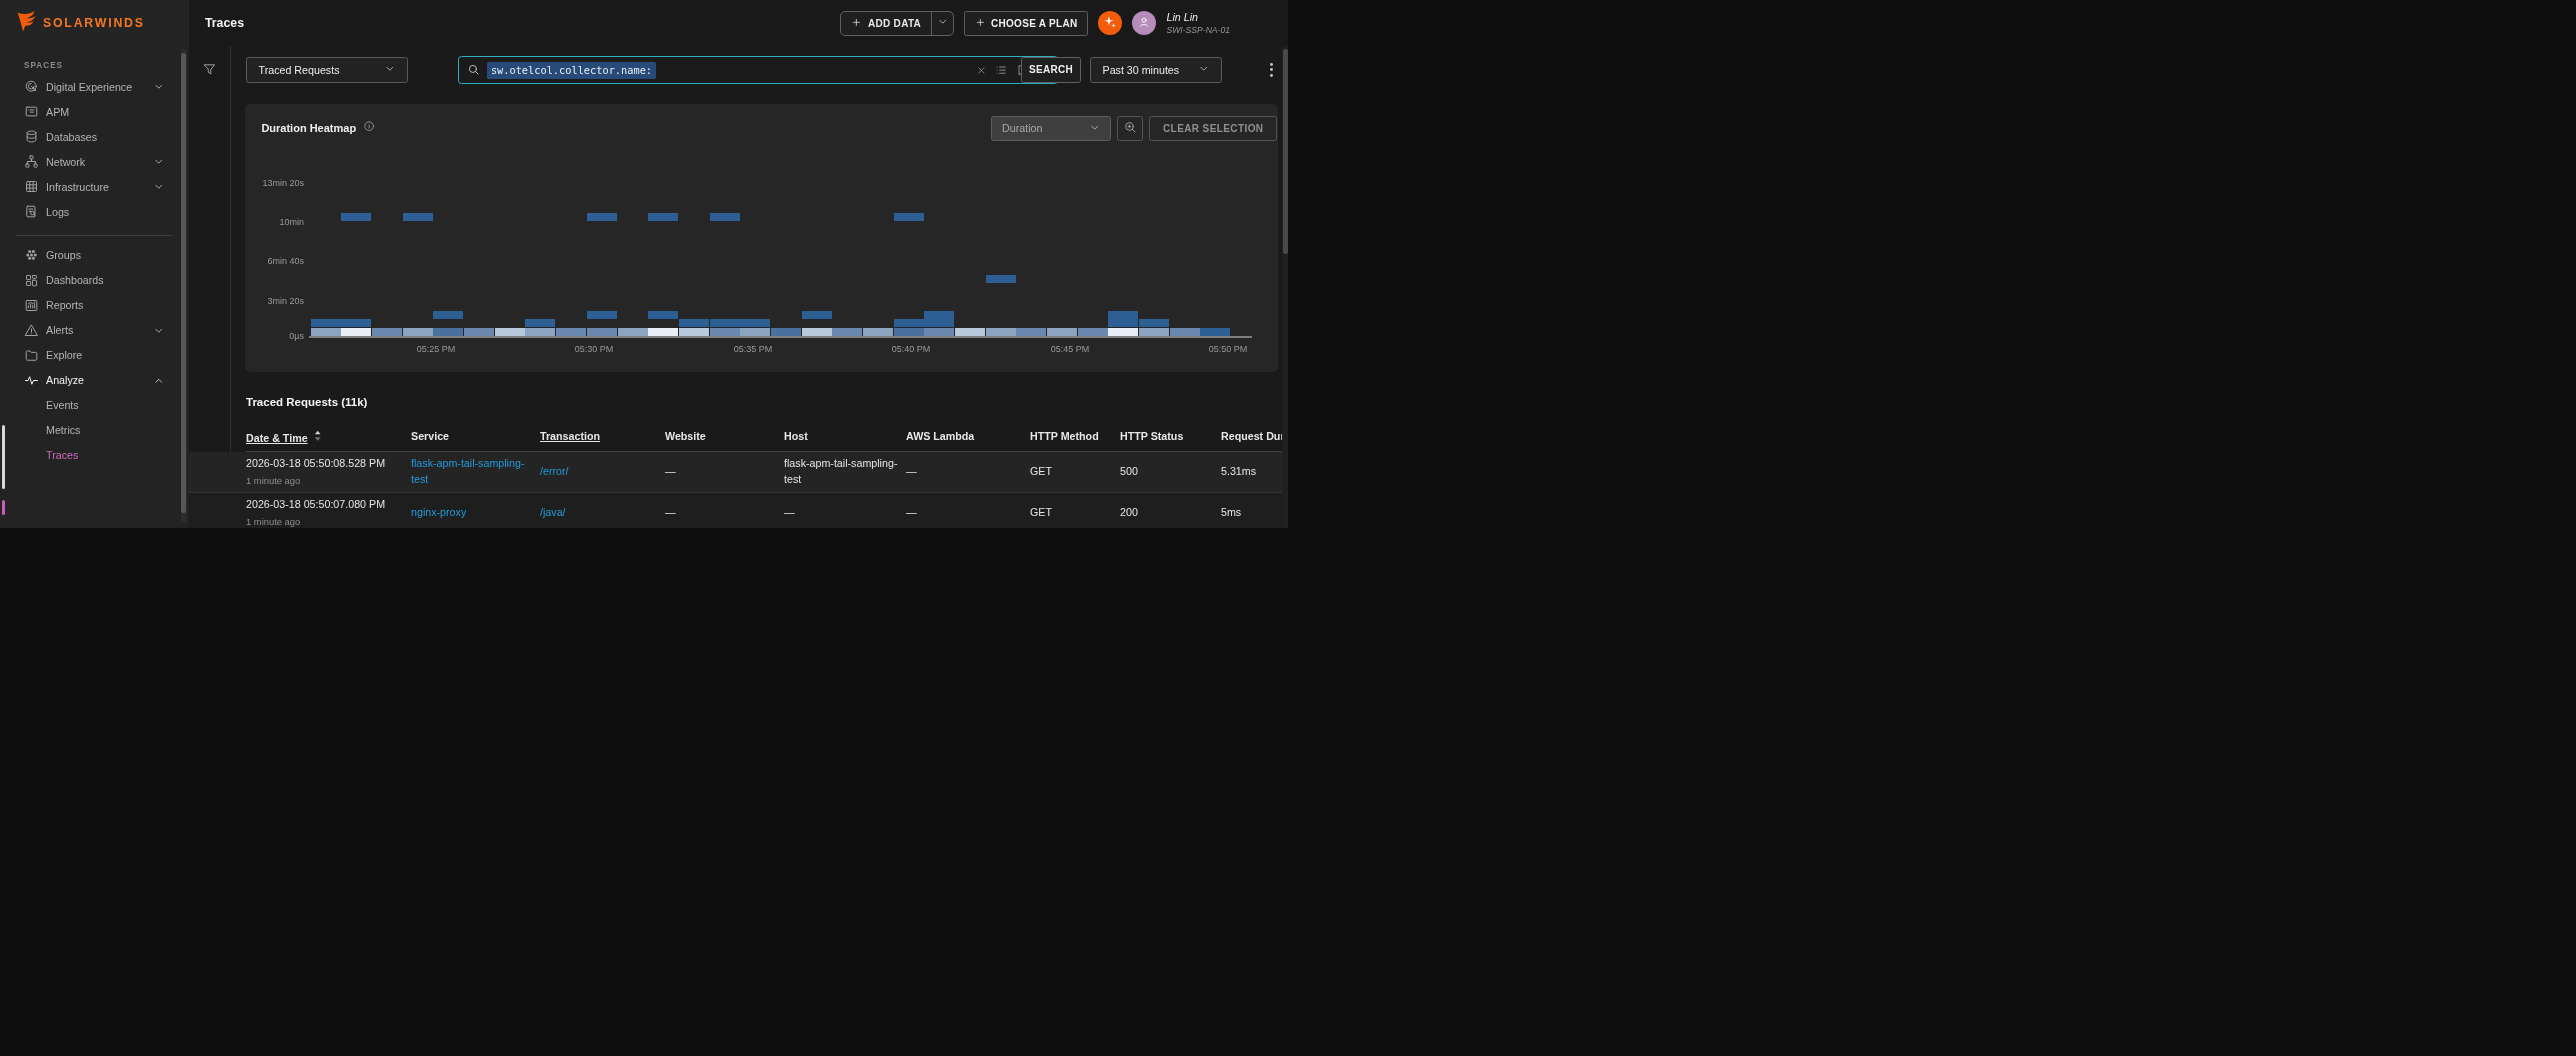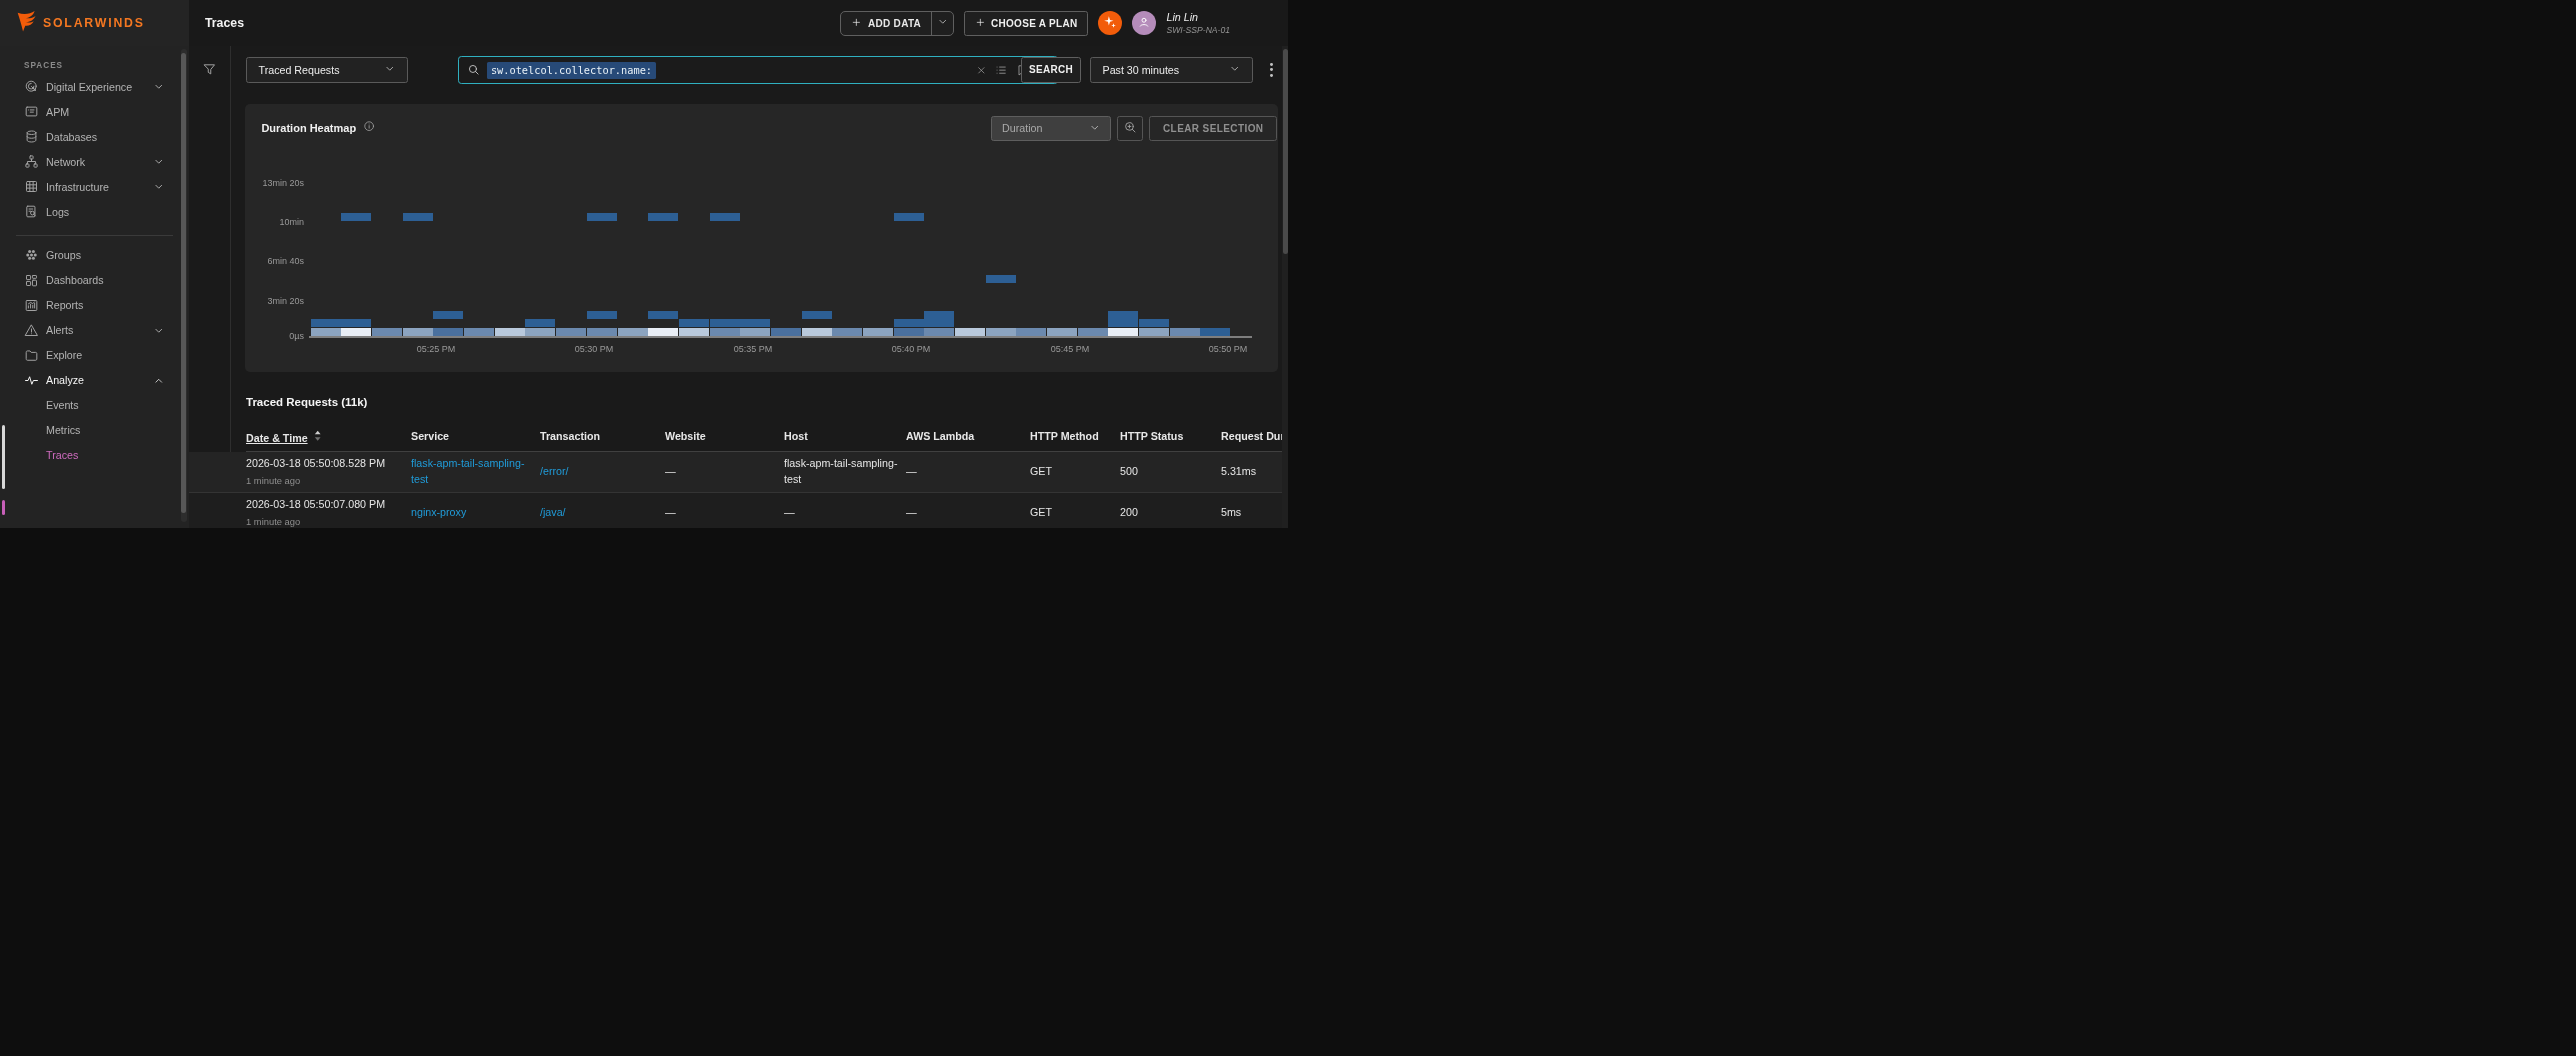--- a/index.html
+++ b/index.html
@@ -44,21 +44,21 @@
   .active-bar-light { position:absolute; left:1.6px; top:379px; width:3.3px; height:64px; background:#d8d8d8; border-radius:1.6px; }
   .active-bar-pink { position:absolute; left:1.6px; top:454px; width:3.3px; height:15px; background:#c75fb8; border-radius:1.6px; }
   svg.icn { stroke:#a2a2a2; fill:none; stroke-width:1.6; stroke-linecap:round; stroke-linejoin:round; }
   
   .rail-divider { position:absolute; left:230px; top:46px; width:0.8px; height:482px; background:#2e2e2e; }
   .funnel-wrap { position:absolute; left:202px; top:62px; width:15px; height:16.4px; }
   .toolbar { position:absolute; left:0; top:46px; width:1288px; height:38px; z-index:30; }
   .select-box { position:absolute; height:26px; top:10.7px; border:0.8px solid #5a5a5a; border-radius:2.5px; background:#222; display:flex; align-items:center; padding:0 11.5px; color:#ececec; cursor:pointer; }
   .select-box .chev { margin-left:auto; }
   #entity-select { left:246px; width:162px; }
-  #time-select { left:1090px; width:163px; }
+  #time-select { left:1090px; width:132px; }
   .search-box { position:absolute; left:414px; top:10px; width:600px; height:28px; border:1.6px solid #2fb0c0; border-radius:3.3px; background:#1b1b1b; display:flex; align-items:center; padding:0 8.2px;margin-left:44px; }
   .query-token { margin-left:6.6px; background:#274a78; border-radius:1.6px; padding:2.5px 4.1px; font-family:"DejaVu Sans Mono",monospace; font-size:10.3px; color:#e9f2f8; }
   .search-icons { margin-left:auto; display:flex; align-items:center; gap:7.4px; }
   .search-icons .ibtn { width:13px; height:13px; display:flex; align-items:center; justify-content:center; cursor:pointer; }
   #search-btn { position:absolute; left:1021px; top:10.7px; width:60px; height:26px; justify-content:center; }
   .kebab { position:absolute; left:1266px; top:10.7px; width:11.5px; height:26px; display:flex; flex-direction:column; align-items:center; justify-content:center; gap:2.5px; cursor:pointer; }
   .kebab i { width:2.9px; height:2.9px; border-radius:50%; background:#c0c0c0; }
   
   .dropdown { position:absolute; left:416px; top:92px; width:597px; height:77px; background:#0c0c0c; border-radius:0 0 3.3px 3.3px; box-shadow:0 8.2px 20px rgba(0,0,0,.65); z-index:60; }
   .dd-header { position:absolute; left:20px; top:11.5px; font-size:8.6px; font-weight:bold; letter-spacing:0.7px; color:#8a8a8a; }
@@ -479,21 +479,21 @@
   </div>
 
 
   <div class="tbl-title">Traced Requests (11k)</div>
   <div class="tbl-head" id="tbl-head">
       <div class="th" style="left: 246px; text-decoration: underline;">Date &amp; Time<span class="sort-glyph"><svg width="7.4" height="11.5" viewBox="0 0 10 16">
             <path d="M5 1l4 5H1z" fill="#cfcfcf"></path>
             <path d="M5 15L1 10h8z" fill="#6f6f6f"></path>
           </svg></span></div>
       <div class="th" style="left: 411px;">Service</div>
-      <div class="th" style="left: 540px;">Transaction</div>
+      <div class="th" style="left: 540px; text-decoration: underline;">Transaction</div>
       <div class="th" style="left: 665px;">Website</div>
       <div class="th" style="left: 784px;">Host</div>
       <div class="th" style="left: 906px;">AWS Lambda</div>
       <div class="th" style="left: 1030px;">HTTP Method</div>
       <div class="th" style="left: 1120px;">HTTP Status</div>
       <div class="th" style="left: 1221px;">Request Duration</div>
     </div>
   <div class="tbl-head-line"></div>
   <div class="tbl-rows">
 

